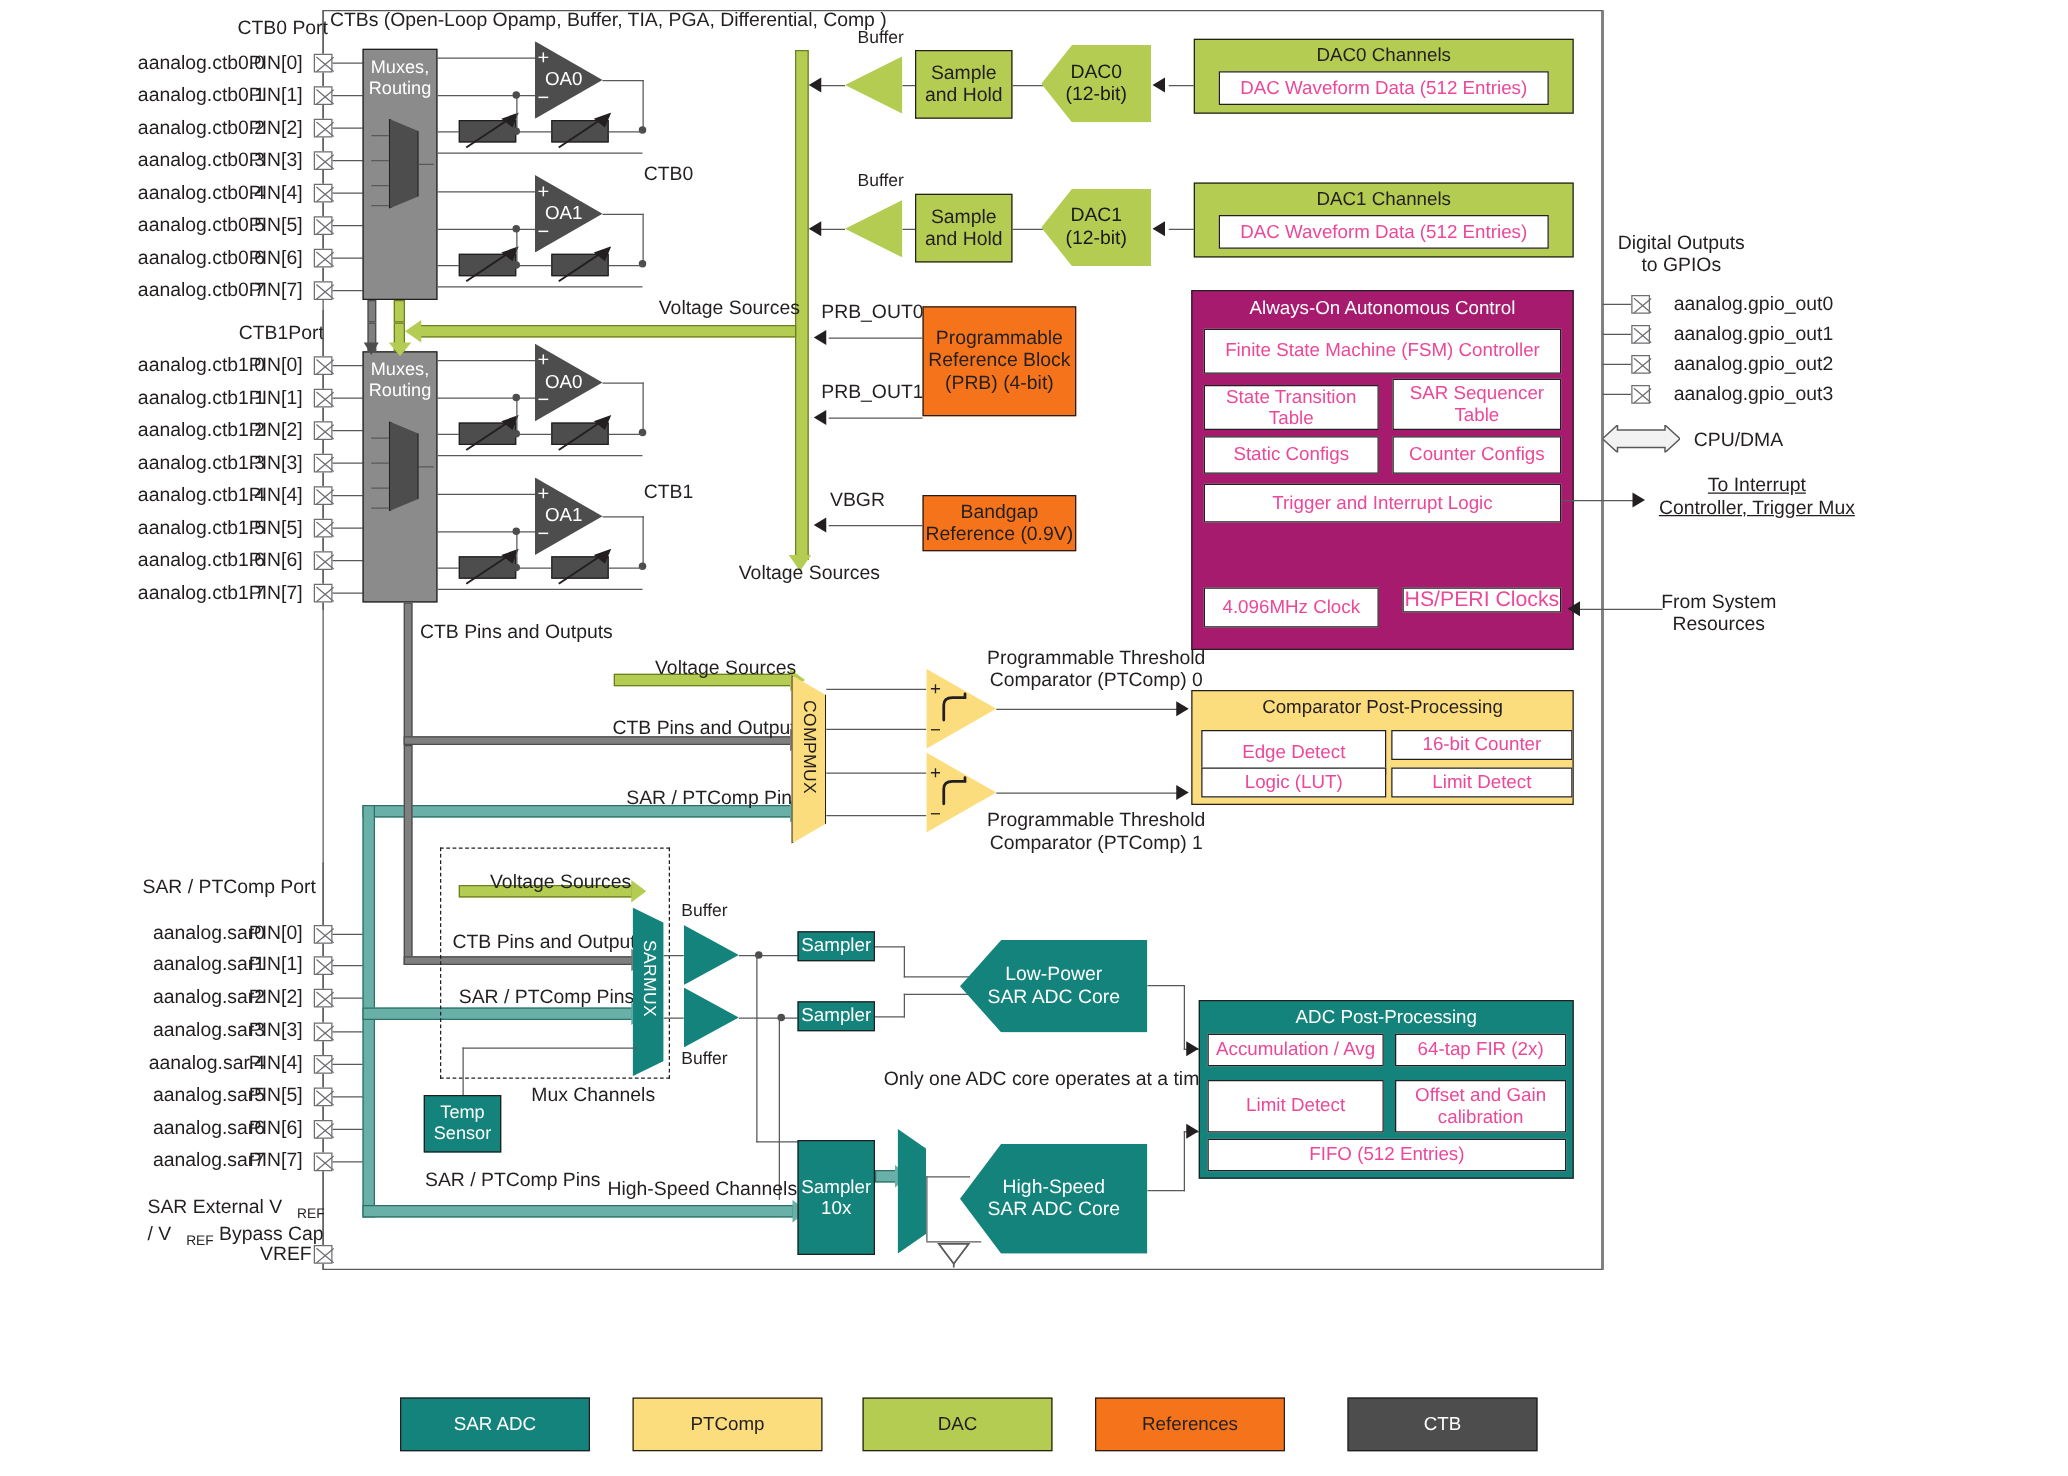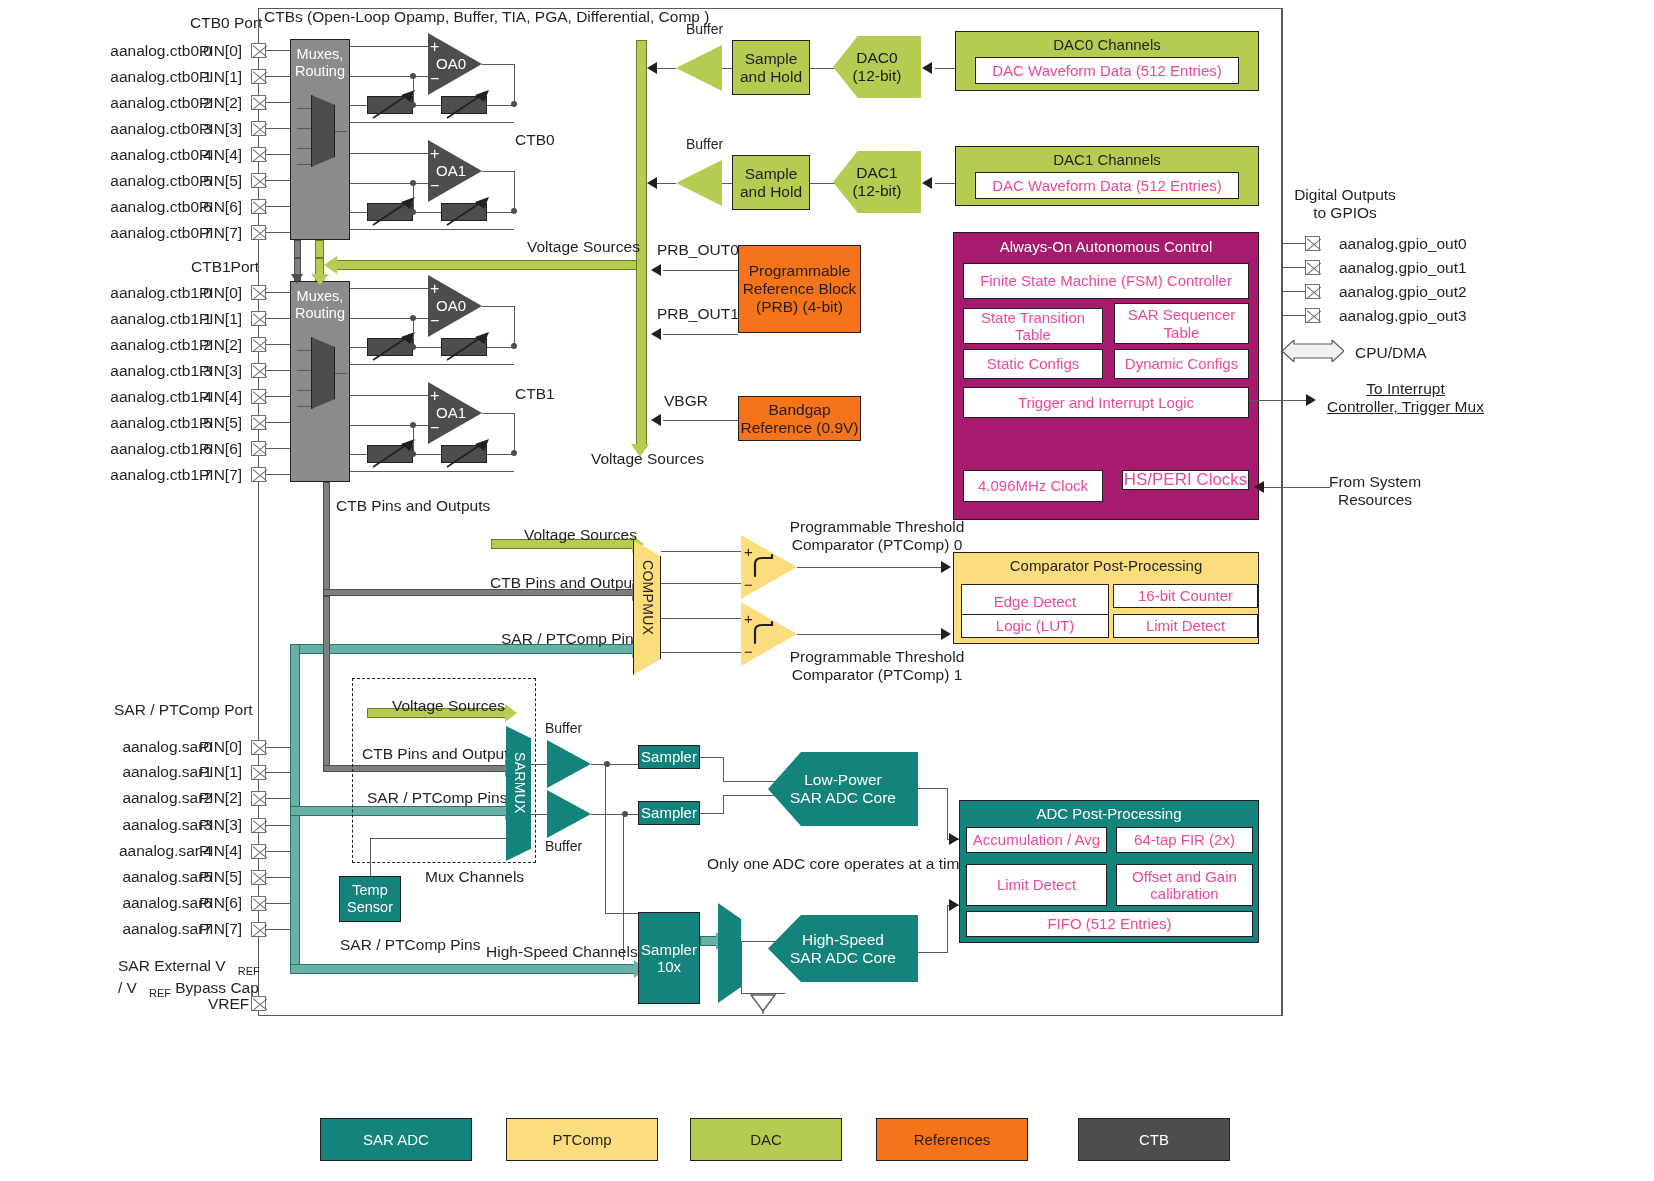--- a/index.html
+++ b/index.html
@@ -511,21 +511,21 @@
   <div class="txt" style="left:591px;top:450px;">Voltage Sources</div>
 
   <div class="box magenta" style="left:953px;top:232px;width:306px;height:288px;flex-direction:column;justify-content:flex-start;padding-top:5px;">
     <div style="font-size:15px;">Always-On Autonomous Control</div>
   </div>
   <div class="box white" style="left:963px;top:263px;width:286px;height:36px;font-size:15px;">Finite State Machine (FSM) Controller</div>
   <div class="box white" style="left:963px;top:308px;width:140px;height:36px;font-size:15px;">State Transition Table</div>
   <div class="box white" style="left:1114px;top:303px;width:135px;height:41px;font-size:15px;">SAR Sequencer
 Table</div>
   <div class="box white" style="left:963px;top:349px;width:140px;height:30px;font-size:15px;">Static Configs</div>
-  <div class="box white" style="left:1114px;top:349px;width:135px;height:30px;font-size:15px;">Dynamic Configs</div>
+  <div class="box white" style="left:1114px;top:349px;width:135px;height:30px;font-size:15px;">Counter Configs</div>
   <div class="box white" style="left:963px;top:387px;width:286px;height:31px;font-size:15px;">Trigger and Interrupt Logic</div>
   <div class="box white" style="left:963px;top:470px;width:140px;height:32px;font-size:15px;">4.096MHz Clock</div>
   <div class="box white" style="left:1122px;top:470px;width:127px;height:20px;font-size:17px;">HS/PERI Clocks</div>
 
   <div class="vline" style="left:1282px;top:8px;height:1008px;"></div>
 
   <div class="txt c" style="left:1290px;top:186px;width:110px;">Digital Outputs
 to GPIOs</div>
 
   <div class="hline" style="left:1282px;top:243px;width:23px;"></div>
@@ -727,21 +727,21 @@
   <div class="vline" style="left:623px;top:814px;height:146px;"></div>
 
   <div class="txt" style="left:486px;top:943px;">High-Speed Channels</div>
 
   <div class="box teal" style="left:638px;top:912px;width:62px;height:92px;font-size:15px;">Sampler
 10x</div>
   <div class="bus teal" style="left:700px;top:936px;width:18px;height:10px;"></div>
   <div class="bah-r" style="left:716px;top:932px;border-left:11px solid #69b0a8;"></div>
   <div class="mux-teal-small" style="left:718px;top:903px;width:23px;height:100px;"></div>
 
-  <div class="pent-teal" style="left:768px;top:915px;width:150px;height:67px;">High-Speed
+  <div class="pent-teal" style="left:768px;top:915px;width:150px;height:88px;">High-Speed
 SAR ADC Core</div>
   <div class="hline" style="left:741px;top:941px;width:35px;"></div>
   <div class="hline" style="left:741px;top:993px;width:44px;"></div>
   <div class="vline" style="left:741px;top:941px;height:52px;"></div>
 
   <div class="hline" style="left:918px;top:952px;width:30px;"></div>
   <div class="vline" style="left:947px;top:905px;height:48px;"></div>
   <div class="hline" style="left:947px;top:905px;width:12px;"></div>
   <div class="ah-r" style="left:949px;top:899px;"></div>
 

